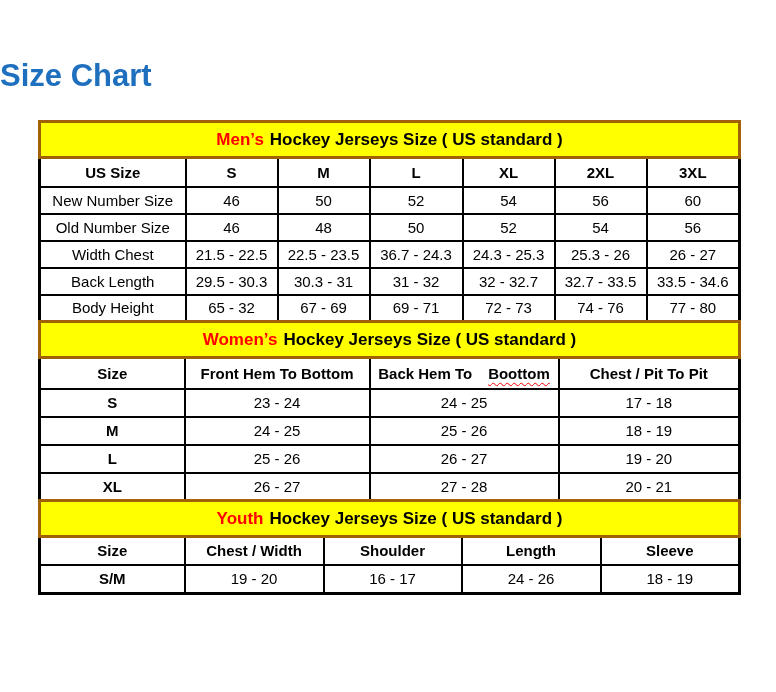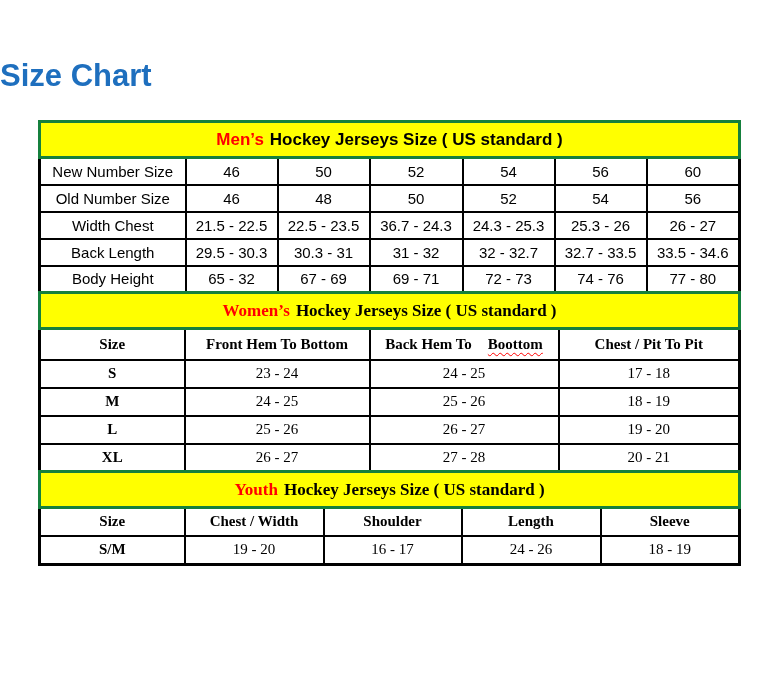--- a/index.html
+++ b/index.html
@@ -22,33 +22,33 @@
     position: absolute;
     left: 38px; top: 120px;
     width: 700px;
   }
   table {
     border-collapse: collapse;
     table-layout: fixed;
     width: 700px;
     border: 3px solid #000;
   }
-  table.stacked { margin-top: -3px; font-family: Liberation Serif, serif; }
+  table.stacked { margin-top: -3px; }
   th, td {
     border: 2px solid #000;
     text-align: center;
     vertical-align: middle;
     padding: 0 2px;
     font-size: 15px;
     overflow: hidden;
     white-space: nowrap;
   }
   tr.band td {
     background: #FFFF00;
-    border: 3px solid #15803d;
+    border: 3px solid #a16207;
     font-weight: bold;
     font-size: 17px;
     height: 36px;
   }
   tr.band .hl { color: #FF0000; margin-right: 6px; }
   tr.head th { font-weight: bold; }
   .mens  tr.head th { height: 29px; }
   .mens  tr.data td { height: 27px; }
   .womens tr.head th { height: 31px; }
   .womens tr.data td { height: 28px; }
@@ -79,20 +79,29 @@
         <col style="width:92px">
         <col style="width:93px">
       <col style="width:92px">
         <col style="width:92px">
         <col style="width:93px">
     </colgroup>
     <tbody>
         <tr class="band">
       <td colspan="7"><span class="hl">Men’s</span><span>Hockey Jerseys Size ( US standard )</span></td>
     </tr>
+    <tr class="head">
+      <th>US Size</th>
+      <th>S</th>
+      <th>M</th>
+      <th>L</th>
+      <th>XL</th>
+      <th>2XL</th>
+      <th>3XL</th>
+    </tr>
     <tr class="data">
       <td class="lbl">New Number Size</td>
       <td>46</td>
       <td>50</td>
       <td>52</td>
       <td>54</td>
       <td>56</td>
       <td>60</td>
     </tr>
     <tr class="data">

